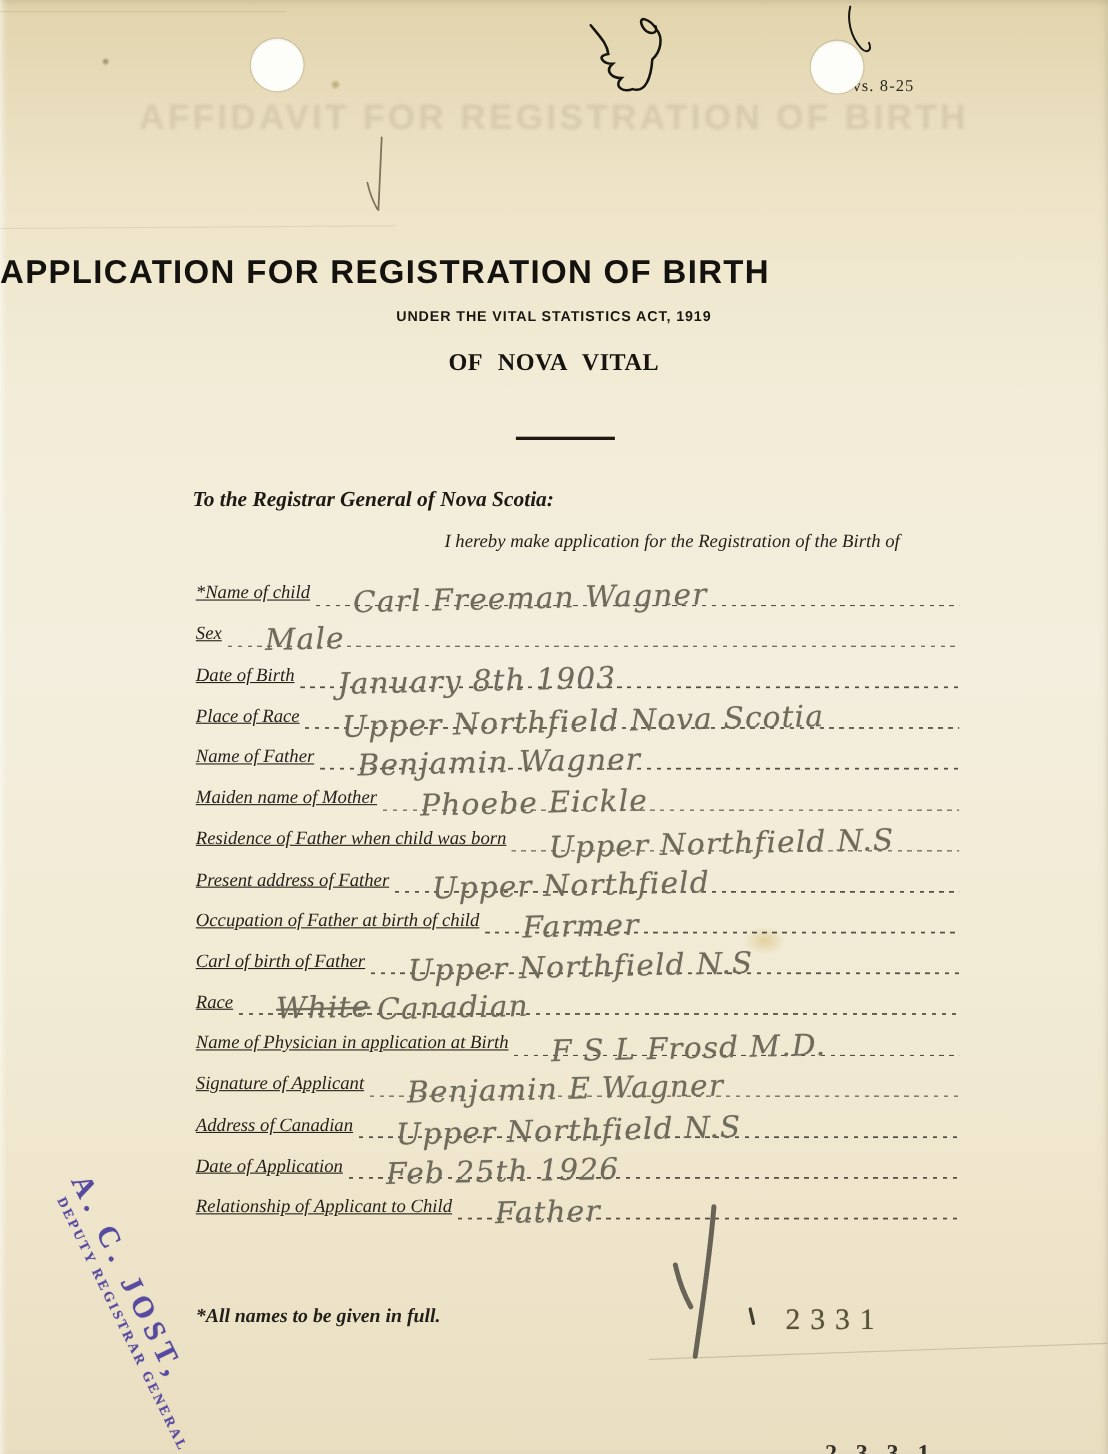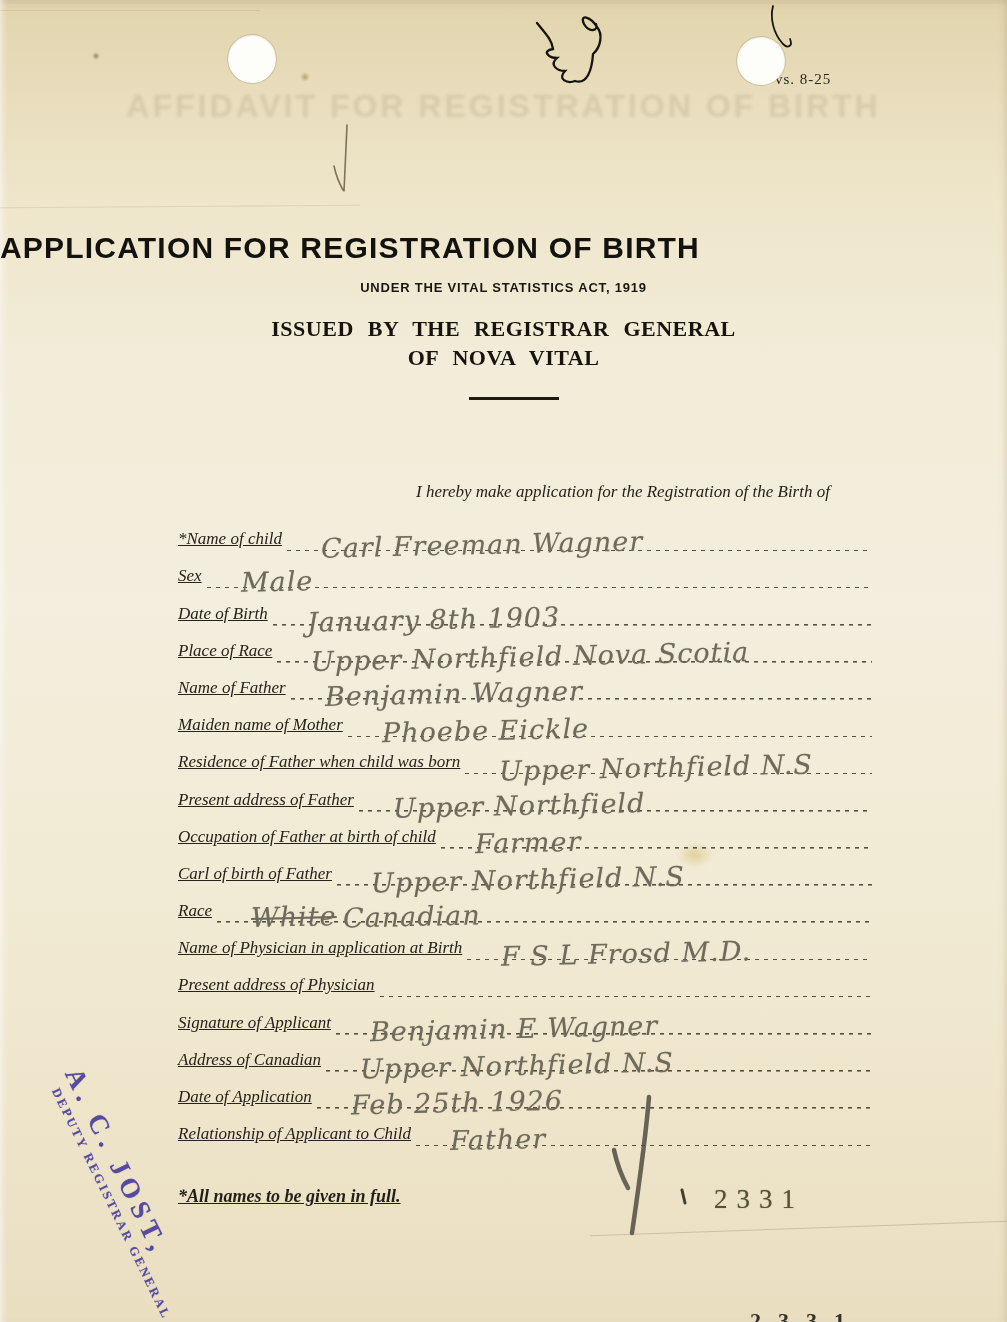--- a/index.html
+++ b/index.html
@@ -23,33 +23,33 @@
   .print-code{position:absolute;left:757px;top:71px;font:15px "Liberation Serif",serif;color:#2b2820;letter-spacing:1px;z-index:4;}
   .doc-title{position:absolute;top:231px;left:0;width:100%;text-align:left;
     font:bold 30px "Liberation Sans",sans-serif;letter-spacing:1.2px;color:#14120e;}
   .doc-subtitle{position:absolute;top:280px;left:0;width:100%;text-align:center;
     font:bold 13px "Liberation Sans",sans-serif;letter-spacing:.8px;color:#1a1712;}
   .doc-issuer{position:absolute;top:314px;left:0;width:100%;text-align:center;
     font:bold 22px "Liberation Serif",serif;letter-spacing:.5px;word-spacing:8px;color:#17140f;line-height:29px;}
   .divider{position:absolute;top:397px;left:469px;width:90px;height:3px;background:#1d1a13;}
   .salutation{position:absolute;top:444px;left:175px;
     font:italic bold 19.5px "Liberation Serif",serif;color:#1d1a14;}
-  .intro{position:absolute;top:482px;left:416px;
+  .intro{position:absolute;top:482px;left:404px;
     font:italic 17px "Liberation Serif",serif;color:#26221b;}
   .fields{position:absolute;top:514px;left:178px;width:694px;}
   .frow{display:flex;align-items:flex-end;height:37.2px;position:relative;}
   .flabel{font:italic 17px "Liberation Serif",serif;color:#26221b;white-space:nowrap;padding-bottom:2px;text-decoration:underline;}
   .fleader{flex:1;margin-left:5px;height:100%;display:flex;align-items:flex-end;
     background:repeating-linear-gradient(90deg,rgba(58,52,42,.85) 0 4px,transparent 4px 9px) left bottom / 100% 1.6px no-repeat;}
   .fvalue,.fstruck{font:italic 27px "DejaVu Serif",serif;color:#6f6b5c;white-space:nowrap;
     letter-spacing:1px;transform:translateY(9px) rotate(-1.3deg);text-shadow:0 0 1px rgba(111,107,92,.35);}
   .fvalue{margin-left:34px;}
   .fstruck{margin-left:34px;margin-right:-16px;text-decoration:line-through;text-decoration-thickness:2px;}
   .fstruck + .fvalue{margin-left:22px;}
-  .footnote{position:absolute;top:1186px;left:178px;font:italic 18px "Liberation Serif",serif;font-weight:600;color:#221f19;text-decoration:underline;}
+  .footnote{position:absolute;top:1186px;left:178px;font:italic 18px "Liberation Serif",serif;font-weight:600;color:#221f19;}
   .serial{position:absolute;top:1184px;left:714px;font:27px "Liberation Serif",serif;
     letter-spacing:9px;color:#56523a;text-shadow:0 0 1px rgba(86,82,58,.6);}
   .edge-number{position:absolute;top:1308px;left:750px;font:bold 22px "Liberation Serif",serif;
     letter-spacing:17px;color:#35322a;}
   .stamp{position:absolute;left:86px;top:1063px;transform:rotate(64deg);transform-origin:0 0;
     color:#473a9d;opacity:.9;z-index:6;}
   .stamp-line1{font:bold 27px "Liberation Serif",serif;letter-spacing:6px;text-shadow:0 0 1px rgba(71,58,157,.55);}
   .stamp-line2{font:bold 12.5px "Liberation Serif",serif;letter-spacing:2.6px;margin-top:1px;margin-left:10px;
     text-shadow:0 0 1px rgba(71,58,157,.5);}
   .marks{position:absolute;inset:0;width:1007px;height:1322px;z-index:3;pointer-events:none;}
@@ -77,25 +77,25 @@
     <path d="M537,23 C546,34 552,40 553,49 C541,51 549,58 557,58 C549,65 557,71 565,71 C557,79 567,84 575,81 C587,85 592,70 593,54 C601,47 603,34 597,27 C591,17 579,13 584,24 C589,33 599,31 596,24" fill="none" stroke="#16140e" stroke-width="2.3" stroke-linecap="round"></path>
     <path d="M773,6 C770,18 773,33 783,44 C788,49 793,46 790,39" fill="none" stroke="#16140e" stroke-width="1.8" stroke-linecap="round"></path>
     <path d="M347,125 C346,147 345,170 344,191 M334,166 C336,175 339,183 343,190" fill="none" stroke="rgba(97,86,62,.8)" stroke-width="1.6" stroke-linecap="round"></path>
     <path d="M649,1097 C646,1135 639,1185 632,1233 M614,1150 C617,1164 622,1177 628,1188" fill="none" stroke="rgba(80,76,66,.85)" stroke-width="4.5" stroke-linecap="round"></path>
     <path d="M682,1190 l3,13" fill="none" stroke="#44402f" stroke-width="3" stroke-linecap="round"></path>
   </svg>
 
   <div class="doc-title">APPLICATION FOR REGISTRATION OF BIRTH</div>
   <div class="doc-subtitle">UNDER THE VITAL STATISTICS ACT, 1919</div>
   <div class="doc-issuer">
-    <div>ISSUED BY THE REGISTRAR GENERAL</div>
     <div>OF NOVA VITAL</div>
   </div>
   <div class="divider"></div>
 
+  <div class="salutation">To the Registrar General of Nova Scotia:</div>
   <div class="intro">I hereby make application for the Registration of the Birth of</div>
 
   <div class="fields">
     <div class="frow">
       <span class="flabel">*Name of child</span>
       <span class="fleader">
 
         <span class="fvalue">Carl Freeman Wagner</span>
       </span>
     </div>
@@ -181,27 +181,20 @@
     </div>
 
     <div class="frow">
       <span class="flabel">Name of Physician in application at Birth</span>
       <span class="fleader">
 
         <span class="fvalue">F S L Frosd  M.D.</span>
       </span>
     </div>
 
-    <div class="frow">
-      <span class="flabel">Present address of Physician</span>
-      <span class="fleader">
-
-        <span class="fvalue"></span>
-      </span>
-    </div>
 
     <div class="frow">
       <span class="flabel">Signature of Applicant</span>
       <span class="fleader">
 
         <span class="fvalue">Benjamin E Wagner</span>
       </span>
     </div>
 
     <div class="frow">

